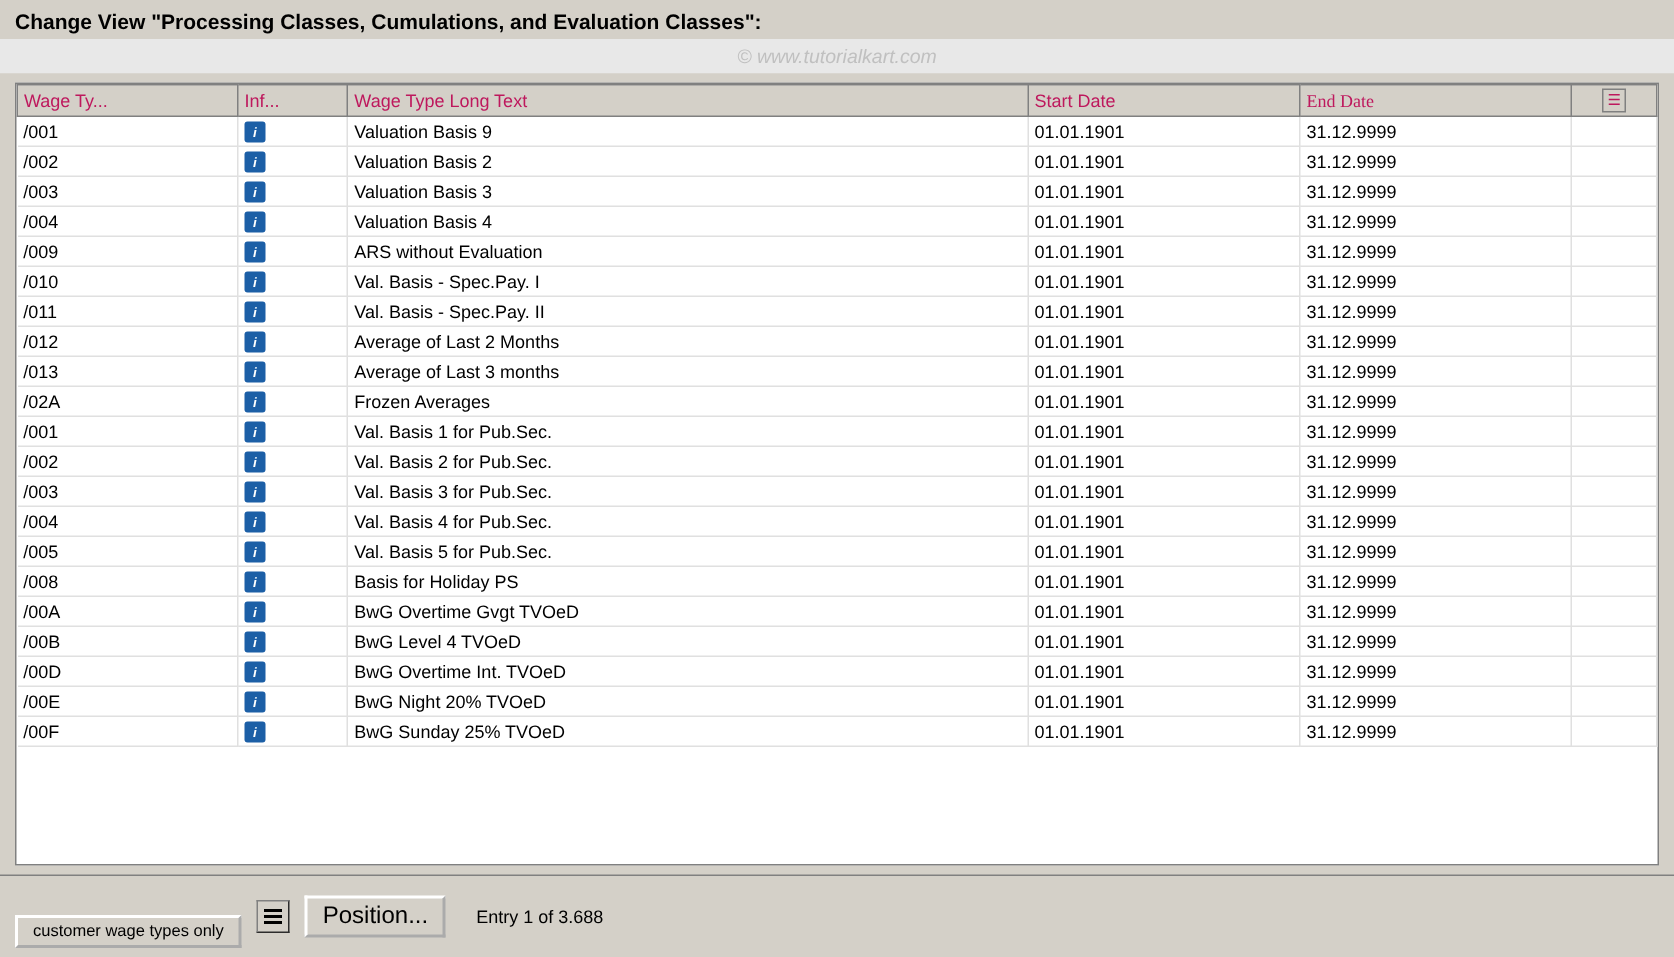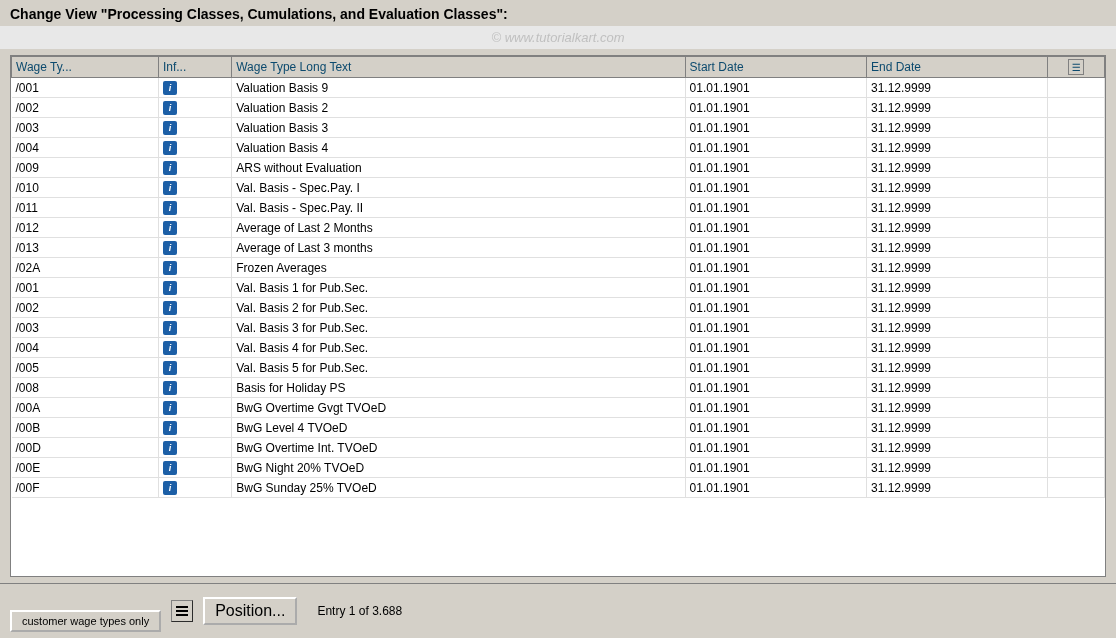--- a/index.html
+++ b/index.html
@@ -60,21 +60,21 @@
     }
     thead tr {
       background: #d4d0c8;
     }
     thead th {
       border: 1px solid #808080;
       padding: 2px 4px;
       text-align: left;
       font-weight: normal;
       white-space: nowrap;
-      color: #0c4a6e;
+      color: #be185d;
       background: #d4d0c8;
     }
     tbody tr:nth-child(even) {
       background: #fff;
     }
     tbody tr:nth-child(odd) {
       background: #fff;
     }
     tbody td {
       border-bottom: 1px solid #e0e0e0;
@@ -94,21 +94,21 @@
       height: 14px;
       text-align: center;
       line-height: 14px;
       border-radius: 2px;
       cursor: pointer;
     }
     .col-wagety { width: 60px; }
     .col-inf { width: 30px; }
     .col-longtext { width: 200px; }
     .col-start { width: 80px; }
-    .col-end { width: 80px; }
+    .col-end { width: 80px; font-family: Liberation Serif, serif; }
     .col-icon { width: 22px; }
     .bottom-bar {
       background: #d4d0c8;
       padding: 6px 10px;
       display: flex;
       align-items: center;
       gap: 10px;
       border-top: 1px solid #808080;
     }
     .sap-button {

